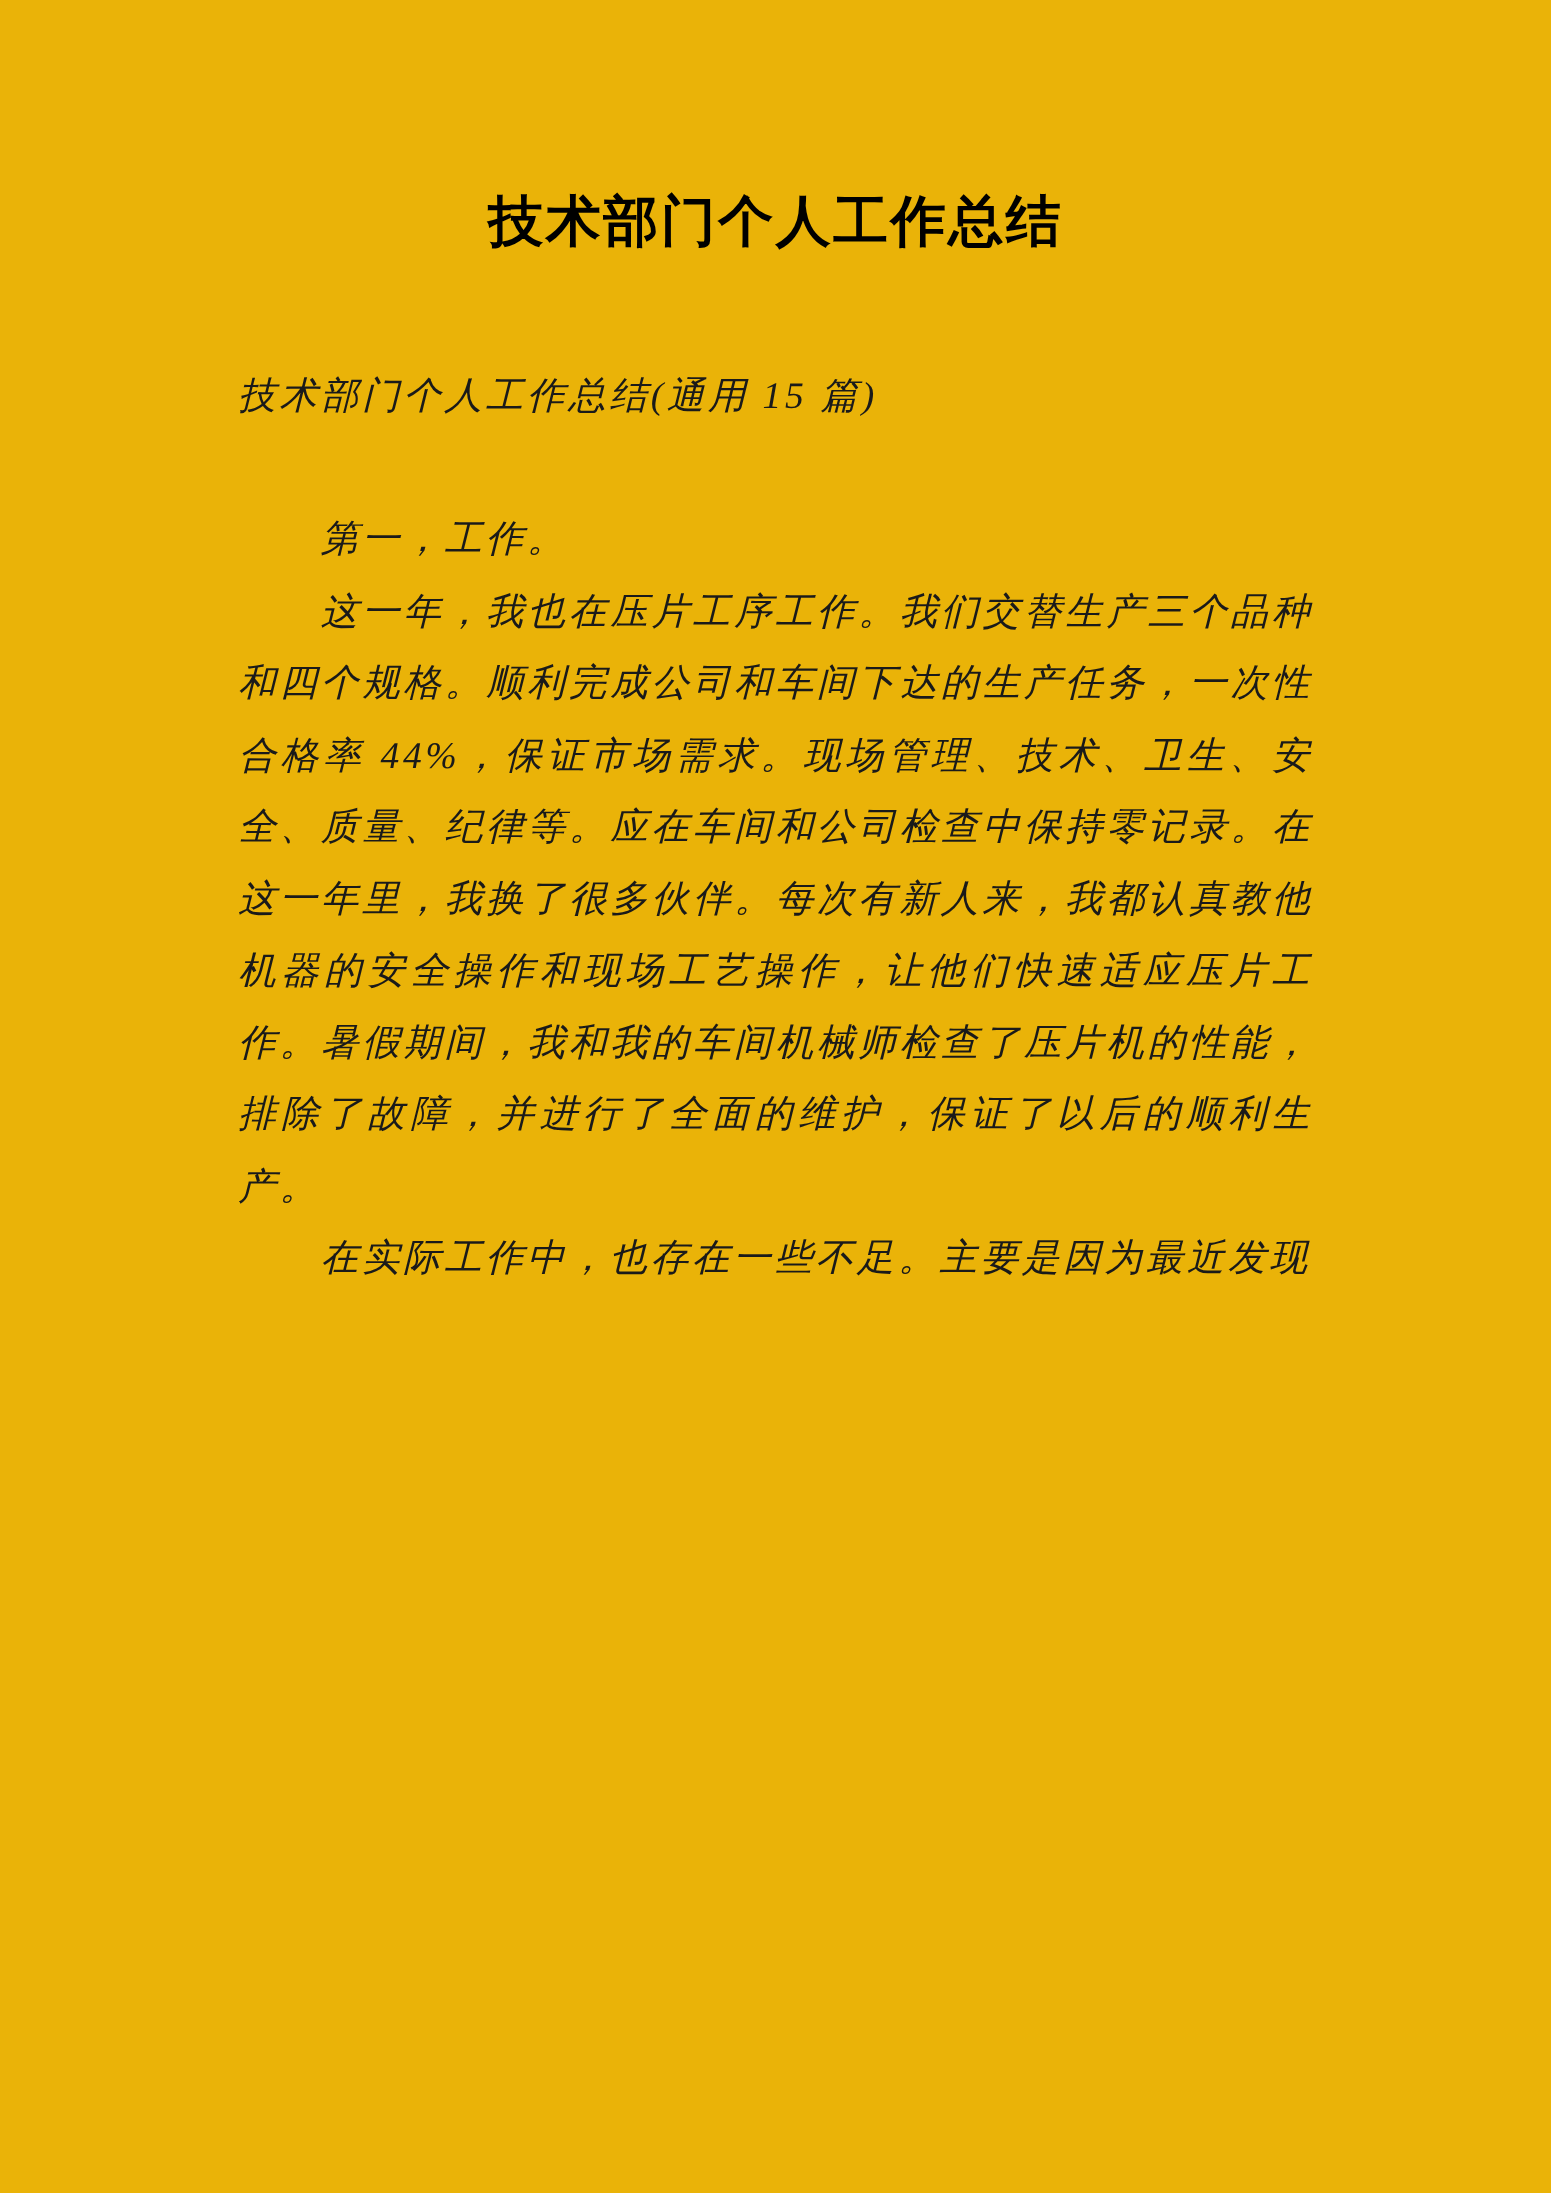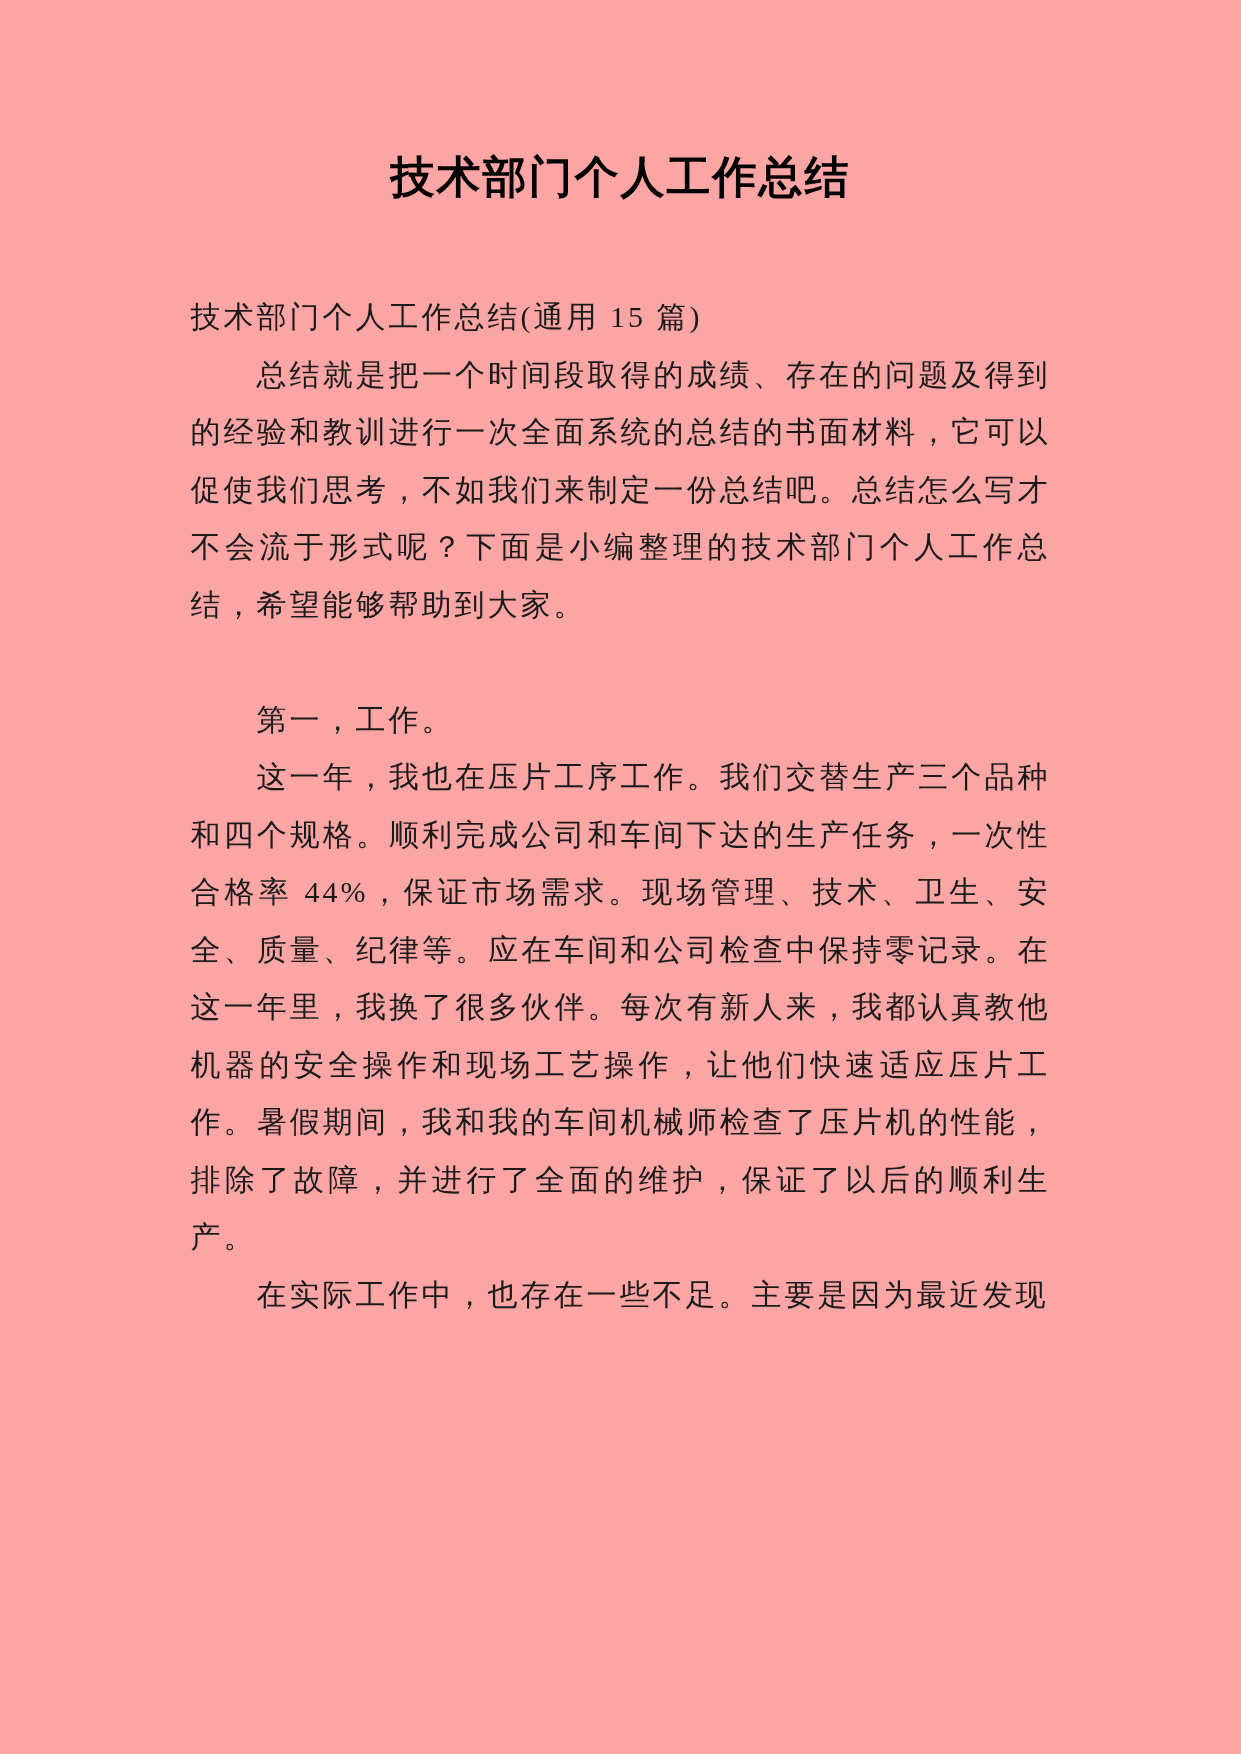--- a/index.html
+++ b/index.html
@@ -5,21 +5,21 @@
   html, body {
     margin: 0;
     padding: 0;
     background: #ffffff;
   }
   .page {
     position: relative;
     width: 1241px;
     height: 1754px;
     box-sizing: border-box;
-    background: #fca5a5;
+    background: #eab308;
     color: #000000;
     font-family: "Liberation Serif", "DejaVu Serif", serif;
     padding-top: 146px;
     overflow: hidden;
   }
   .doc-title {
     margin: 0;
     text-align: center;
     font-size: 44px;
     font-weight: bold;
@@ -33,38 +33,38 @@
     font-size: 30px;
     line-height: 57.5px;
     letter-spacing: 3px;
     text-align: justify;
     text-justify: inter-character;
     color: #1a1a1a;
   }
   .para {
     margin: 0;
     padding: 0;
+    font-style: italic;
   }
   .para.indent {
     text-indent: 66px;
   }
   .para.blank {
     height: 57.5px;
   }
 </style>
 </head>
 <body>
 
 <div class="page">
   <h1 class="doc-title">技术部门个人工作总结</h1>
 
   <div class="content">
     <p class="para no-indent">技术部门个人工作总结(通用 15 篇)</p>
 
-    <p class="para indent">总结就是把一个时间段取得的成绩、存在的问题及得到的经验和教训进行一次全面系统的总结的书面材料，它可以促使我们思考，不如我们来制定一份总结吧。总结怎么写才不会流于形式呢？下面是小编整理的技术部门个人工作总结，希望能够帮助到大家。</p>
 
     <p class="para blank"></p>
 
 
 
     <p class="para indent">第一，工作。</p>
 
     <p class="para indent">这一年，我也在压片工序工作。我们交替生产三个品种和四个规格。顺利完成公司和车间下达的生产任务，一次性合格率 44%，保证市场需求。现场管理、技术、卫生、安全、质量、纪律等。应在车间和公司检查中保持零记录。在这一年里，我换了很多伙伴。每次有新人来，我都认真教他机器的安全操作和现场工艺操作，让他们快速适应压片工作。暑假期间，我和我的车间机械师检查了压片机的性能，排除了故障，并进行了全面的维护，保证了以后的顺利生产。</p>
 
     <p class="para indent">在实际工作中，也存在一些不足。主要是因为最近发现</p>

